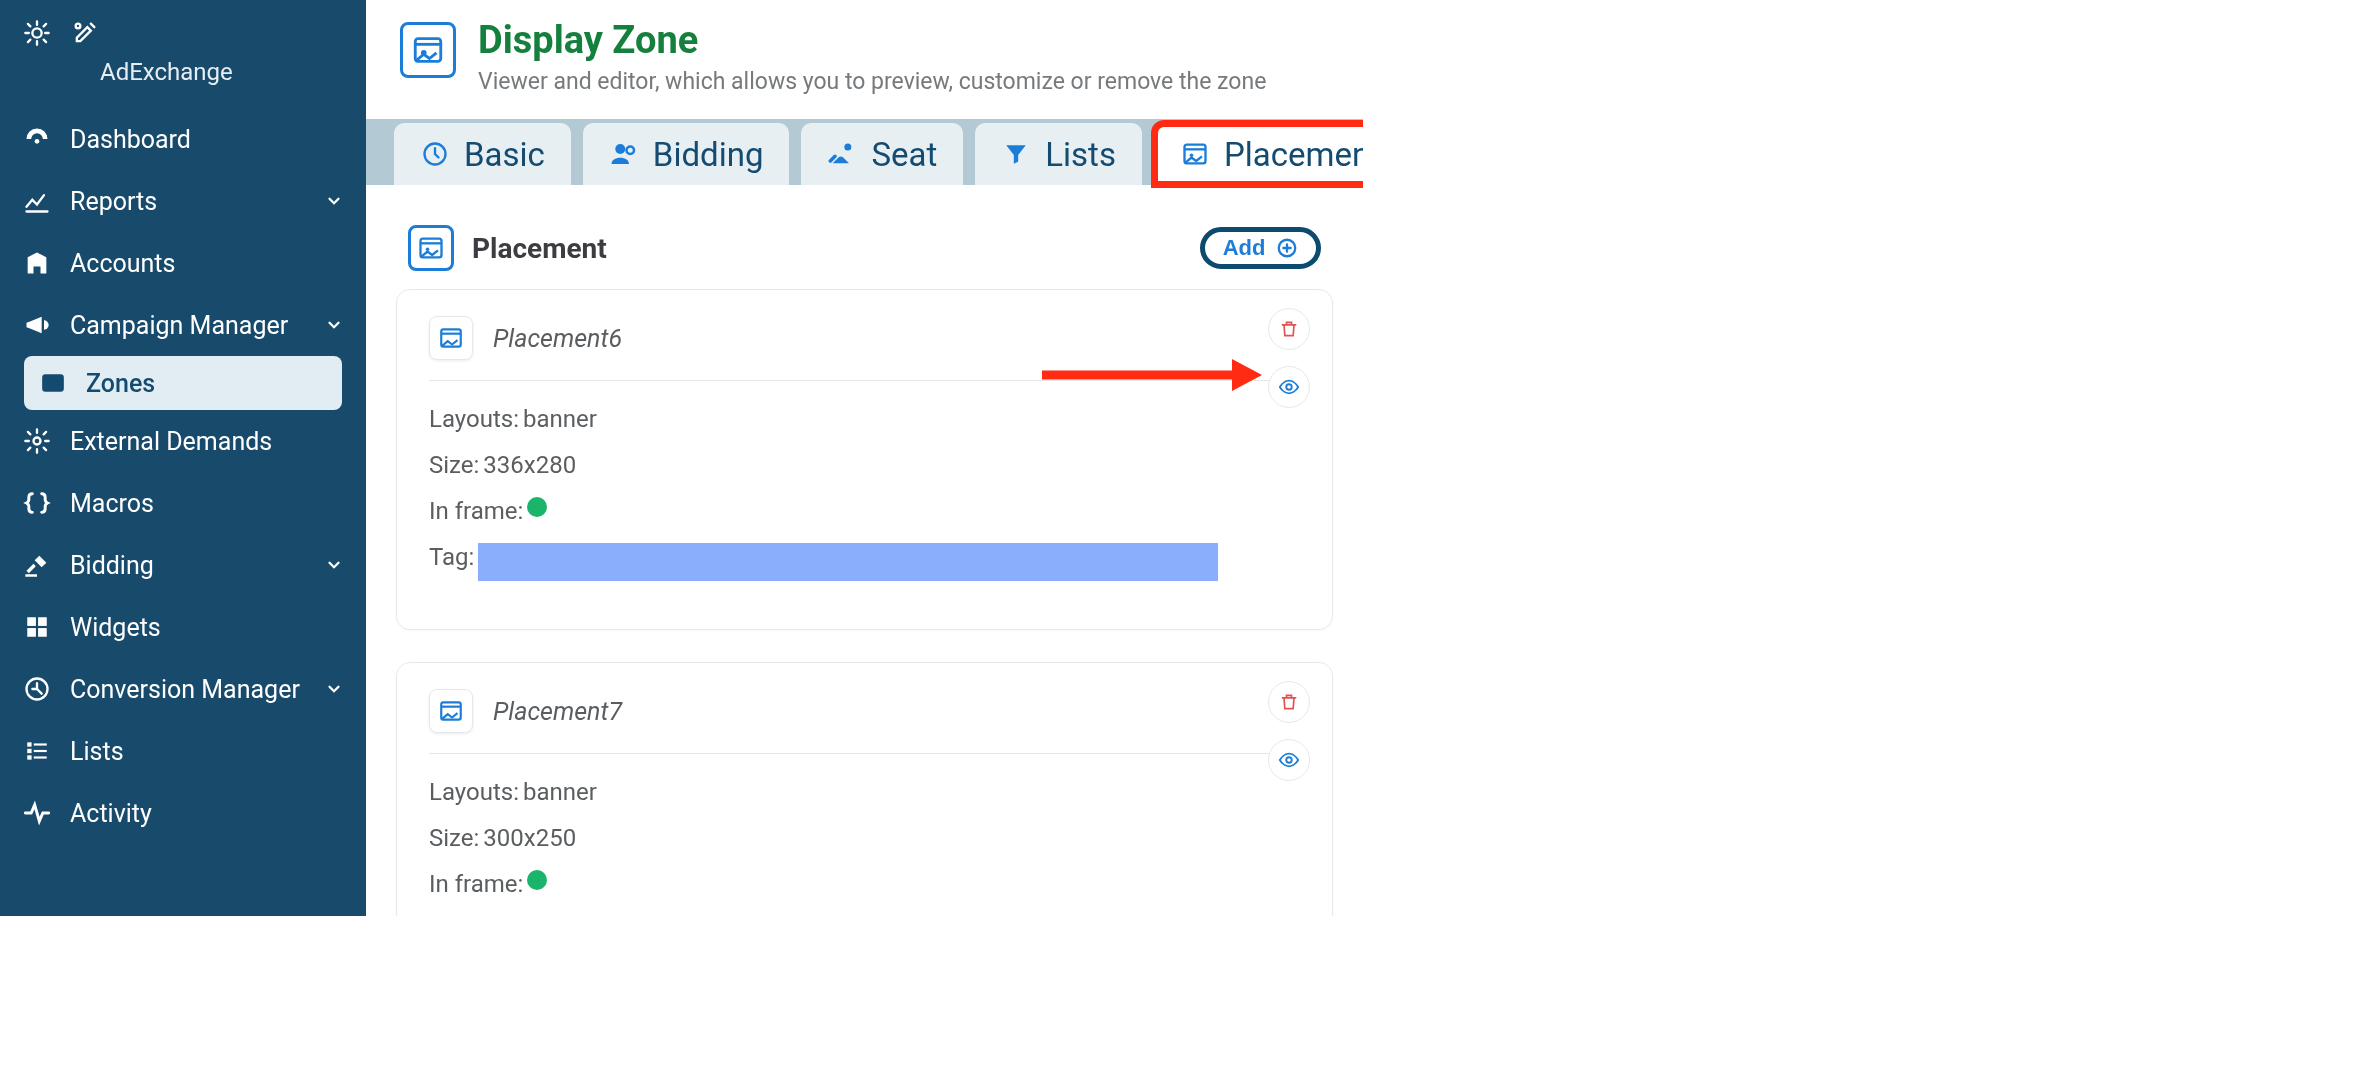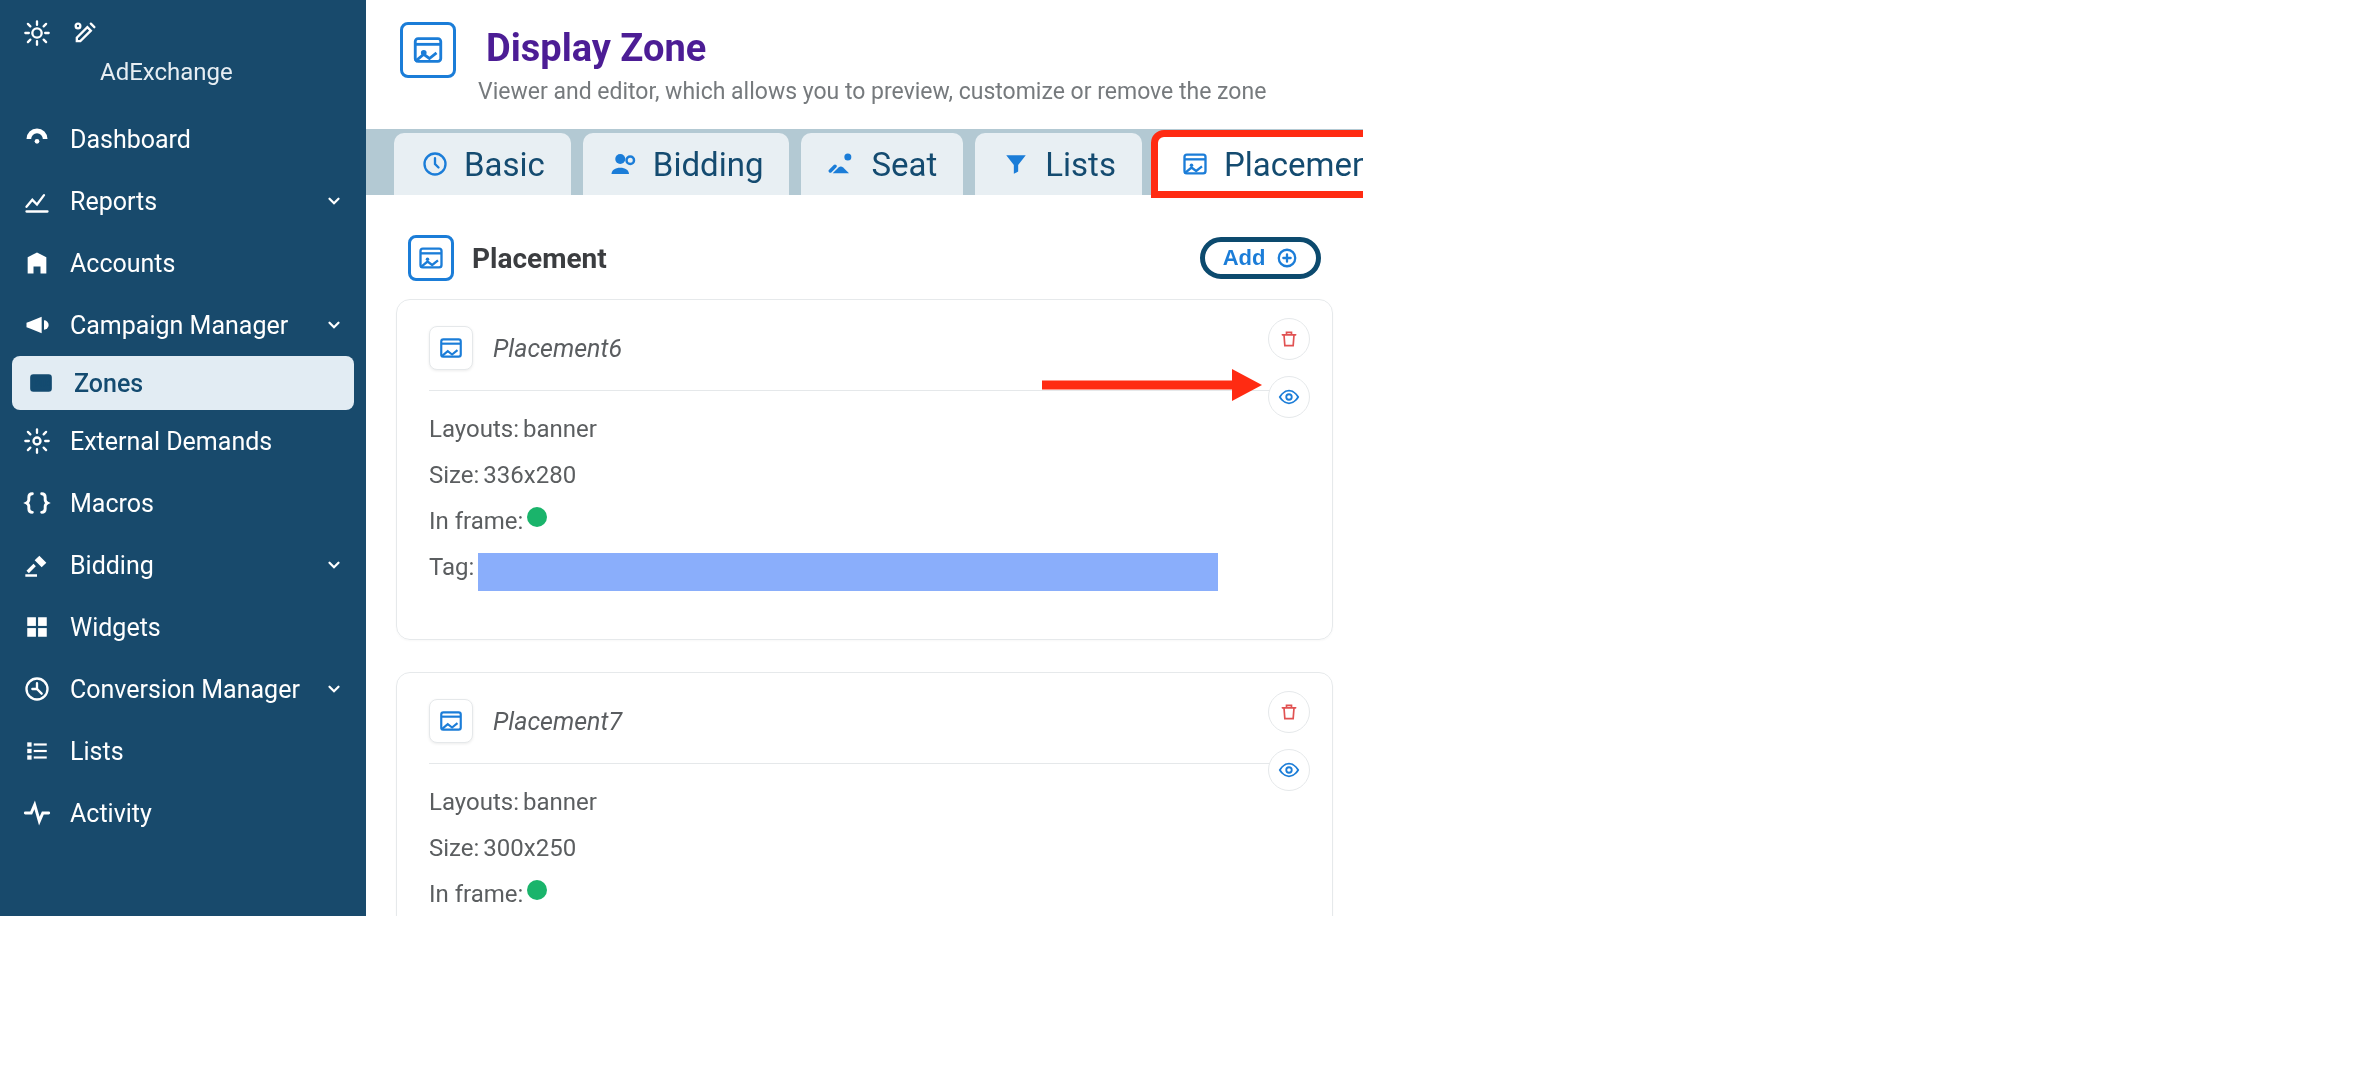--- a/index.html
+++ b/index.html
@@ -72,21 +72,21 @@
   .nav-item .nav-icon {
     width: 30px; height: 30px;
     display: flex; align-items: center; justify-content: center;
     flex-shrink: 0;
   }
   .nav-item .nav-label { flex: 1; }
   .nav-item .chev { width: 20px; height: 20px; display:flex; align-items:center; justify-content:center;}
   .nav-item.active {
     background: var(--side-active-bg);
     color: var(--side-active-text);
-    margin: 0 12px;
+    margin: 0 24px;
     border-radius: 8px;
     padding: 12px 14px;
   }
   .nav-item.active svg { stroke: var(--side-active-text); fill: var(--side-active-text);}
   .nav-item.active .nav-label { color: var(--side-active-text); font-weight: 500;}
 
   
   .main {
     flex: 1;
     display: flex;
@@ -103,24 +103,24 @@
     padding: 18px 34px 24px;
   }
   .page-header .page-icon {
     width: 56px; height: 56px;
     border: 3px solid var(--brand-blue);
     border-radius: 8px;
     display:flex; align-items:center; justify-content:center;
     margin-top: 4px;
   }
   .page-header h1 {
-    margin: 8px;
+    margin: 0;
     font-size: 38px;
     font-weight: 700;
-    color: #4c1d95;
+    color: #15803d;
   }
   .page-header .subtitle {
     margin-top: 6px;
     font-size: 23px;
     color: var(--text-muted);
   }
 
   
   .tabbar {
     background: var(--tabbar-bg);

